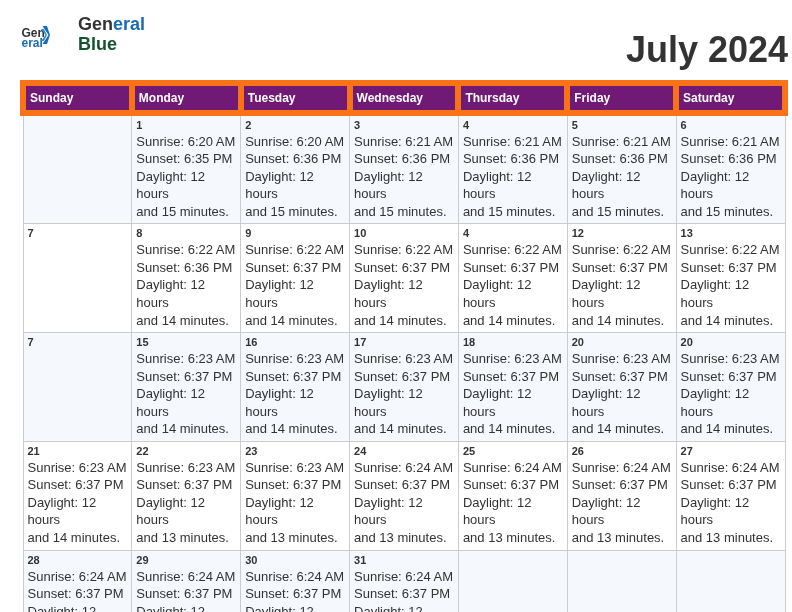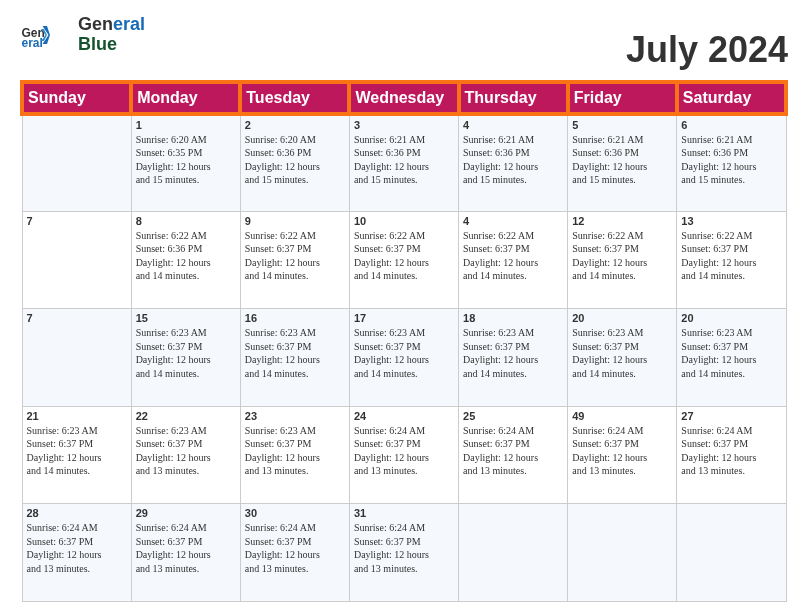--- a/index.html
+++ b/index.html
@@ -60,27 +60,27 @@
       flex: 1;
       display: flex;
       flex-direction: column;
     }
     table {
       width: 100%;
       border-collapse: collapse;
       flex: 1;
     }
     thead tr th {
-      background-color: #be185d;
+      background-color: #701a75;
       color: #fff;
-      font-size: 16px;
+      font-size: 12px;
       font-weight: bold;
       padding: 5px 4px;
       text-align: left;
-      border: 4px solid #f97316;
+      border: 6px solid #f97316;
     }
     tbody tr td {
       border: 1px solid #ccc;
       vertical-align: top;
       padding: 3px 4px;
       font-size: 9px;
       color: #333;
       width: 14.28%;
       height: 90px;
     }
@@ -90,24 +90,23 @@
     tbody tr:nth-child(even) td {
       background-color: #ffffff;
     }
     .day-num {
       font-size: 11px;
       font-weight: bold;
       display: block;
       margin-bottom: 2px;
     }
     .day-info {
-      font-size: 10px;
+      font-size: 13px;
       color: #333;
       line-height: 1.35;
-      font-family: Liberation Serif, serif;
     }
   </style>
 </head>
 <body>
 
 <div class="page">
   <div class="header">
     <div class="logo">
       <svg class="logo-icon" viewBox="0 0 40 40">
         <text x="2" y="22" font-size="16" font-weight="bold" fill="#333">Gen</text>
@@ -310,21 +309,21 @@
 and 13 minutes.</div>
             </td>
             <td>
               <span class="day-num">25</span>
               <div class="day-info" style="white-space: pre-line;">Sunrise: 6:24 AM
 Sunset: 6:37 PM
 Daylight: 12 hours
 and 13 minutes.</div>
             </td>
             <td>
-              <span class="day-num">49</span>
+              <span class="day-num">26</span>
               <div class="day-info" style="white-space: pre-line;">Sunrise: 6:24 AM
 Sunset: 6:37 PM
 Daylight: 12 hours
 and 13 minutes.</div>
             </td>
             <td>
               <span class="day-num">27</span>
               <div class="day-info" style="white-space: pre-line;">Sunrise: 6:24 AM
 Sunset: 6:37 PM
 Daylight: 12 hours

